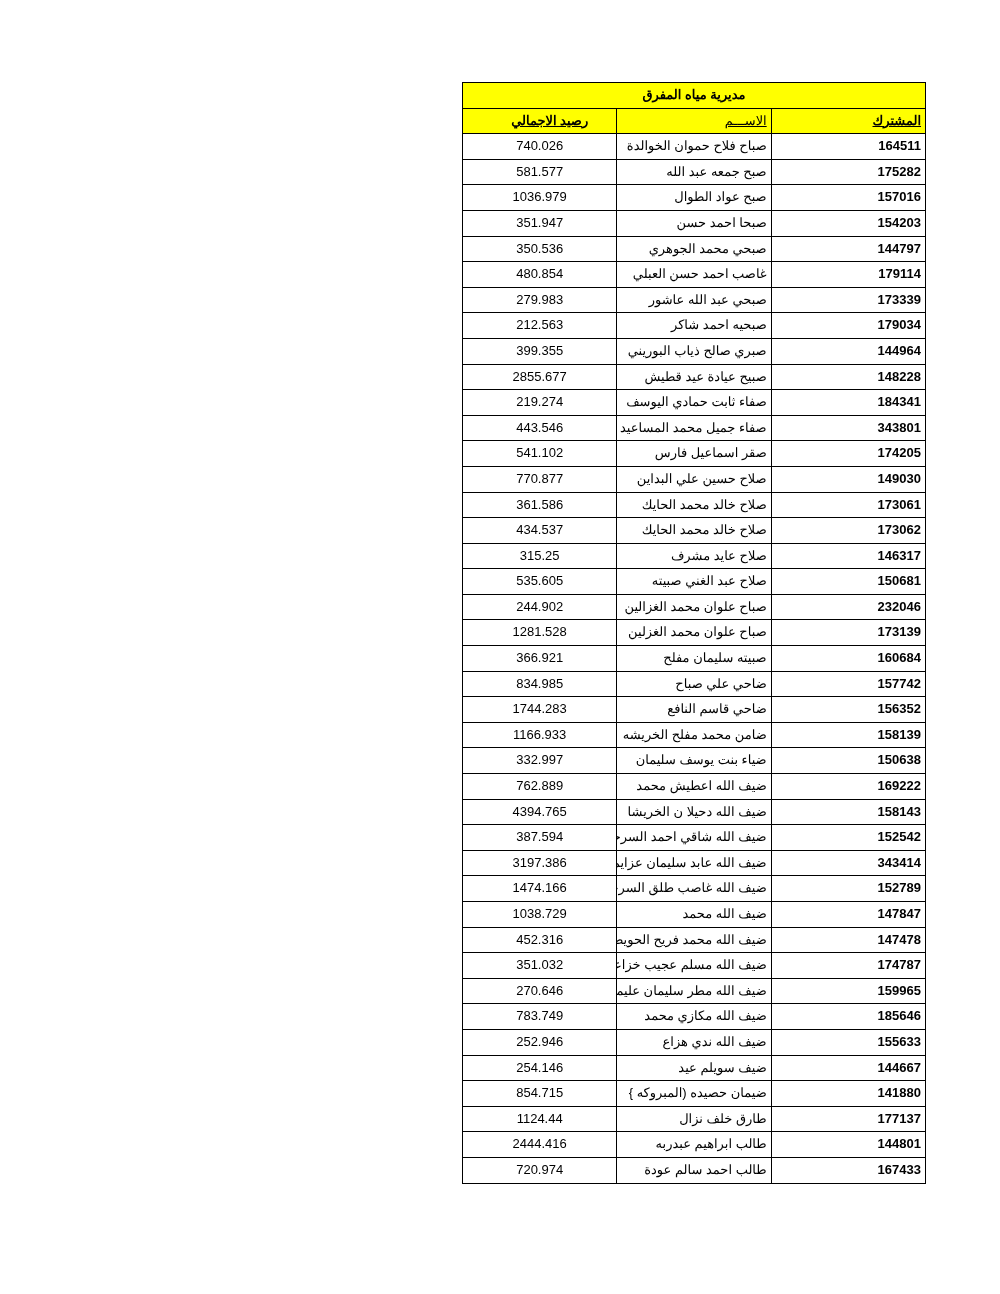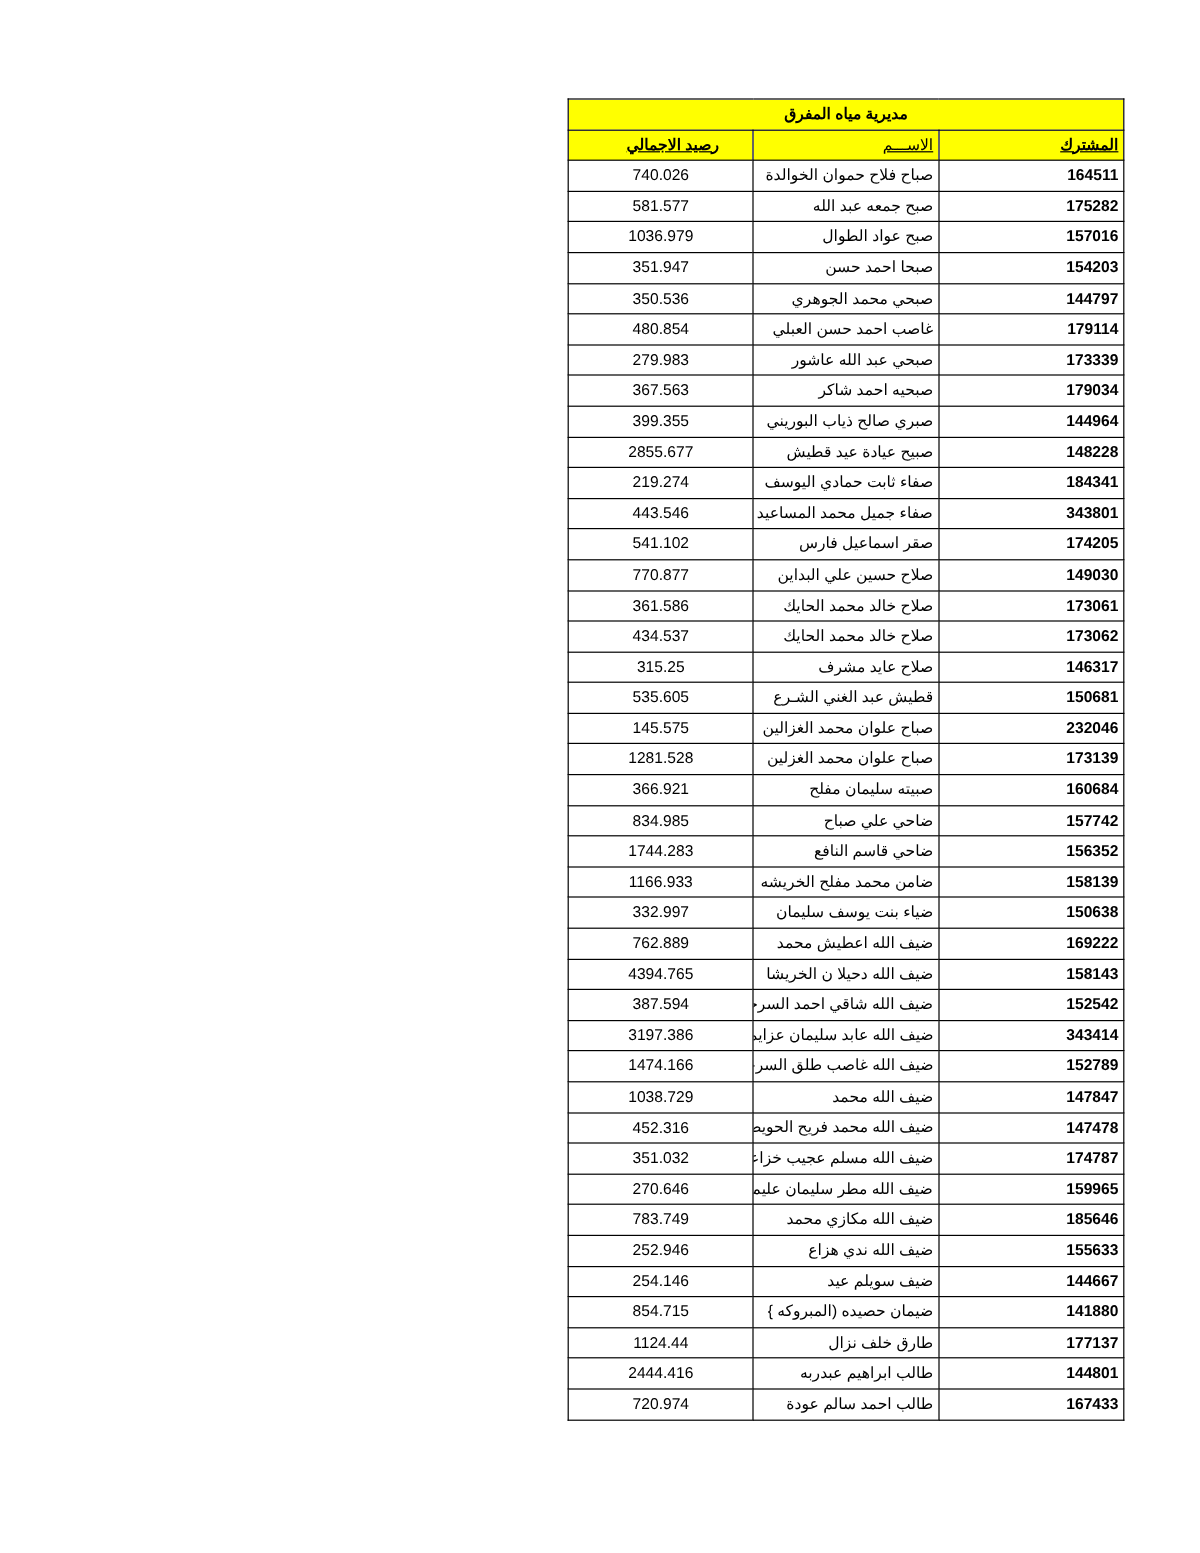--- a/index.html
+++ b/index.html
@@ -14,21 +14,21 @@
     position: relative;
   }
   .page {
     width: 1000px;
     height: 1294px;
     position: relative;
     background: #ffffff;
   }
   .table-wrap {
     position: absolute;
-    left: 460px;
+    left: 449px;
     top: 82px;
     width: 477px;
   }
   table.report {
     border-collapse: collapse;
     width: 464px;
     table-layout: fixed;
     direction: rtl;
   }
   table.report td, table.report th {
@@ -124,21 +124,21 @@
             <td class="col-bal">480.854</td>
           </tr>
           <tr>
             <td class="col-id">173339</td>
             <td class="col-name">صبحي عبد الله عاشور</td>
             <td class="col-bal">279.983</td>
           </tr>
           <tr>
             <td class="col-id">179034</td>
             <td class="col-name">صبحيه احمد شاكر</td>
-            <td class="col-bal">367.563</td>
+            <td class="col-bal">212.563</td>
           </tr>
           <tr>
             <td class="col-id">144964</td>
             <td class="col-name">صبري صالح ذياب البوريني</td>
             <td class="col-bal">399.355</td>
           </tr>
           <tr>
             <td class="col-id">148228</td>
             <td class="col-name">صبيح عيادة عيد قطيش</td>
             <td class="col-bal">2855.677</td>
@@ -173,27 +173,27 @@
             <td class="col-name">صلاح خالد محمد الحايك</td>
             <td class="col-bal">434.537</td>
           </tr>
           <tr>
             <td class="col-id">146317</td>
             <td class="col-name">صلاح عايد مشرف</td>
             <td class="col-bal">315.25</td>
           </tr>
           <tr>
             <td class="col-id">150681</td>
-            <td class="col-name">قطيش عبد الغني الشـرع</td>
+            <td class="col-name">صلاح عبد الغني صبيته</td>
             <td class="col-bal">535.605</td>
           </tr>
           <tr>
             <td class="col-id">232046</td>
             <td class="col-name">صباح علوان محمد الغزالين</td>
-            <td class="col-bal">145.575</td>
+            <td class="col-bal">244.902</td>
           </tr>
           <tr>
             <td class="col-id">173139</td>
             <td class="col-name">صباح علوان محمد الغزلين</td>
             <td class="col-bal">1281.528</td>
           </tr>
           <tr>
             <td class="col-id">160684</td>
             <td class="col-name">صبيته سليمان مفلح</td>
             <td class="col-bal">366.921</td>

